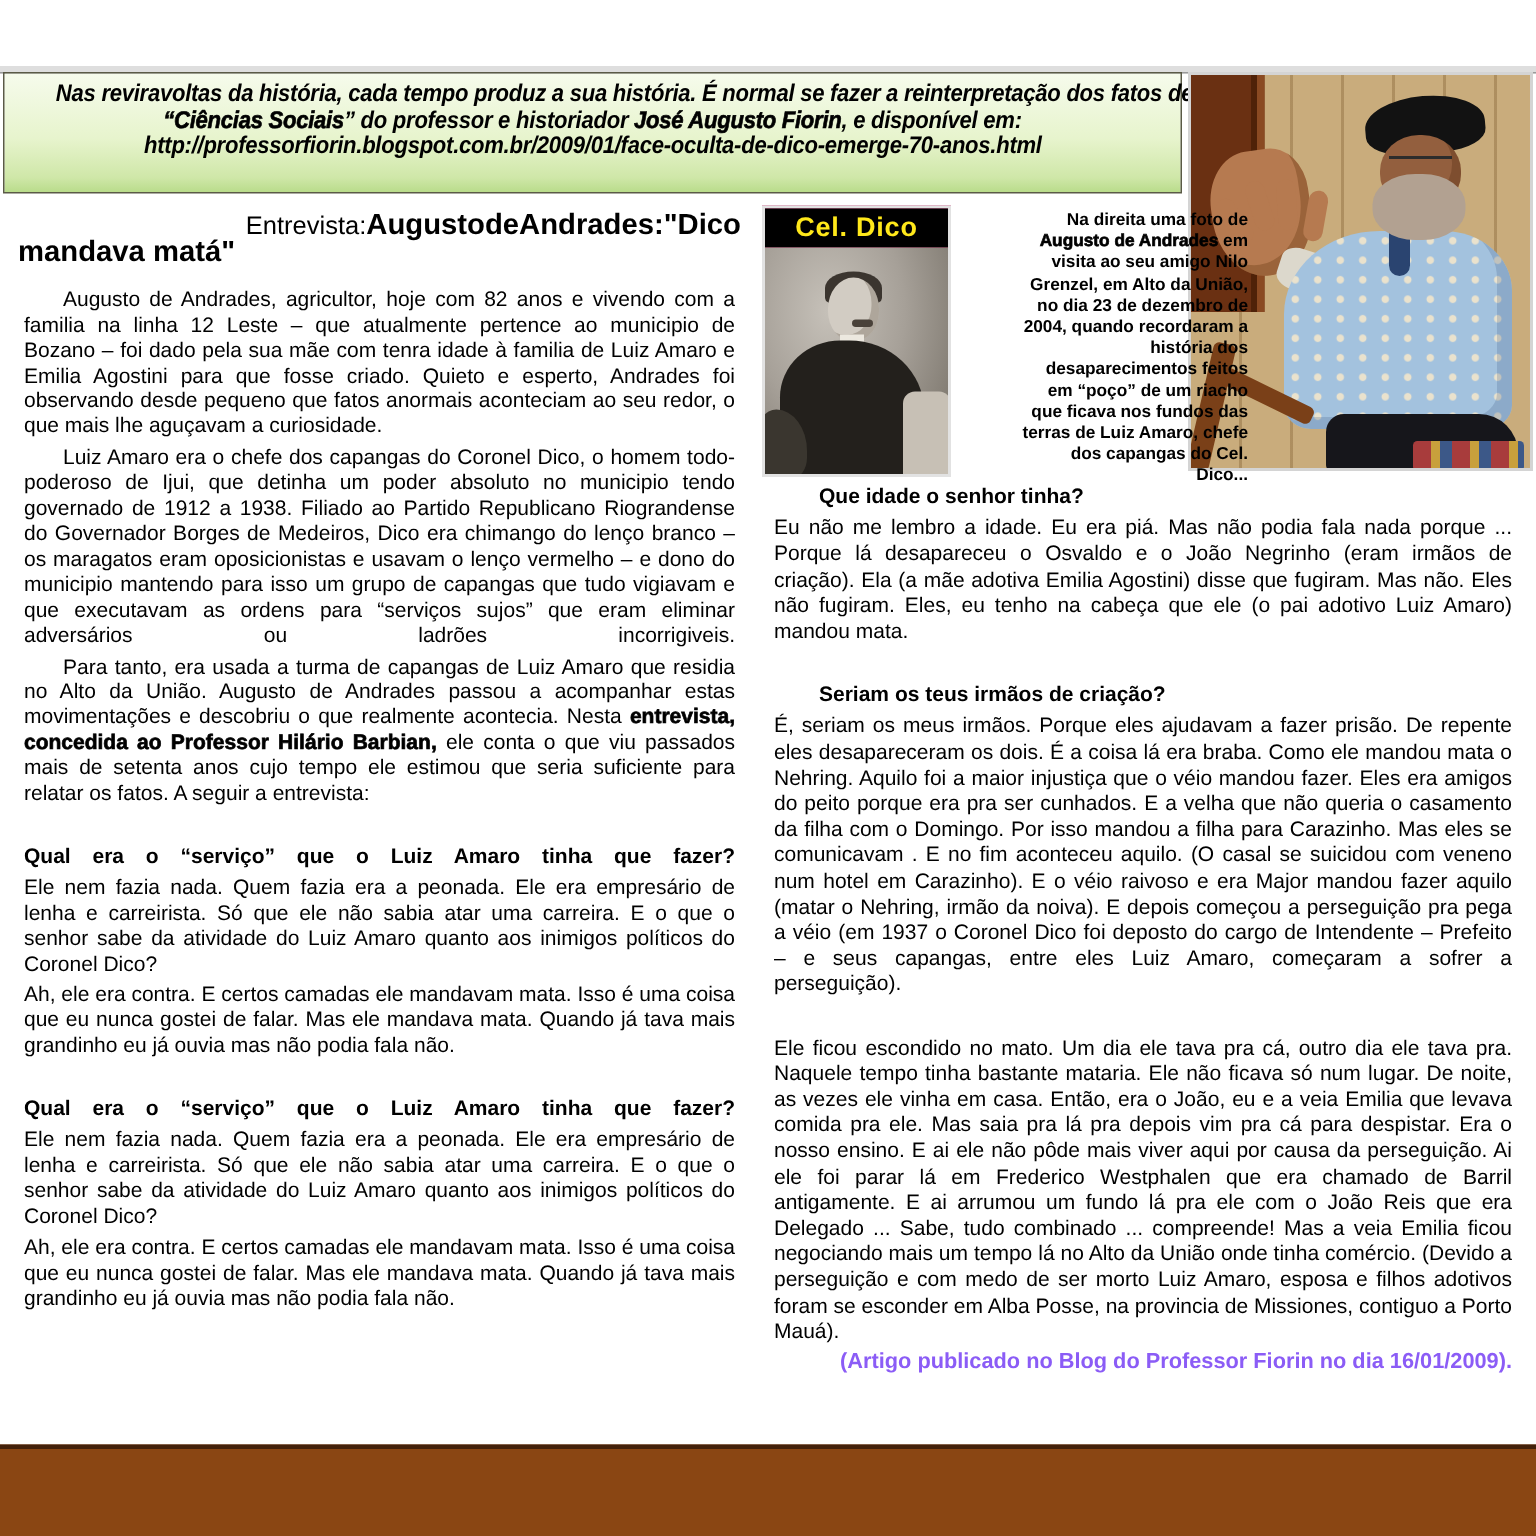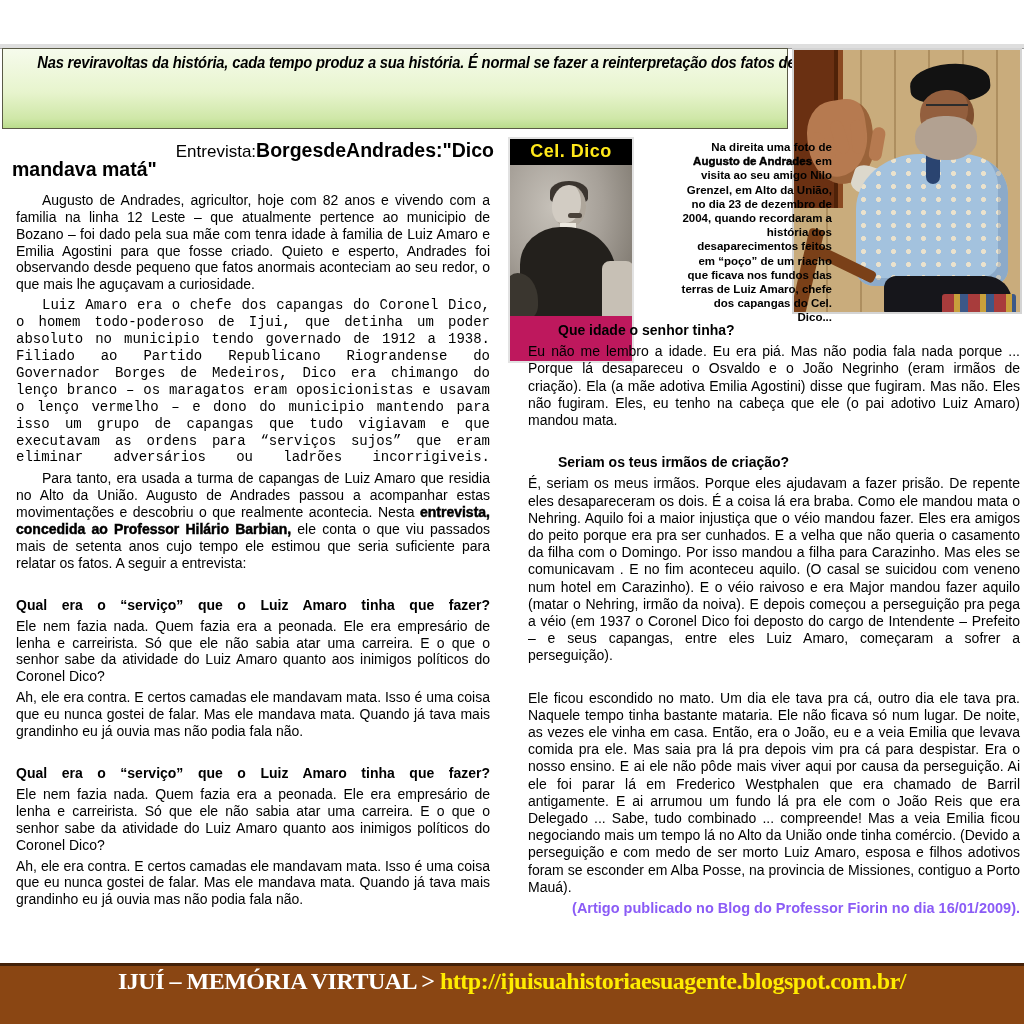--- a/index.html
+++ b/index.html
@@ -66,26 +66,26 @@
 
   
   #left-col { position:absolute; left:12px; top:142px; width:482px; font-size:14px; line-height:16.9px;
               text-align:justify; }
   .hl1 { display:flex; justify-content:flex-end; align-items:baseline; }
   .hpre { font-size:17px; font-weight:normal; }
   .hb  { font-size:19.5px; font-weight:bold; }
   .hl2 { margin-bottom:14px; }
   #left-col p, #right-col p { margin:4px; }
   .ind { text-indent:26px; }
-  .last-just { text-align-last:justify;font-family:Liberation Mono, monospace; }
+  .last-just { text-align-last:justify; }
   .gap { height:17px; }
   .q-wide { font-weight:bold; text-align-last:justify; }
 
   
-  #dico-photo { position:absolute; left:508px; top:137px; width:126px; height:226px; box-sizing:border-box;
+  #dico-photo { position:absolute; left:508px; top:137px; width:126px; height:181px; box-sizing:border-box;
                 border:2px solid #e2e2e2; background:#be185d; }
   .dico-label { height:26px; background:#000; color:#ffe81a; font-weight:bold; font-size:18px;
                 text-align:center; line-height:25px; letter-spacing:0.5px; }
   .dico-body { position:relative; width:100%; height:151px; overflow:hidden;
                background:radial-gradient(ellipse at 35% 28%, #c6c1b9 0%, #a6a098 45%, #837d74 80%, #726c64 100%); }
   .d-hair { position:absolute; left:40px; top:16px; width:38px; height:22px; background:#3b352f;
             border-radius:50% 50% 20% 20%; }
   .d-head { position:absolute; left:42px; top:20px; width:34px; height:42px; background:#d2ccc3;
             border-radius:50% 50% 46% 46%; box-shadow:inset -5px -4px 0 rgba(120,110,95,0.4); }
   .d-stache { position:absolute; left:58px; top:48px; width:14px; height:5px; background:#4a423a;
@@ -96,21 +96,21 @@
   .d-plant { position:absolute; left:-6px; top:108px; width:34px; height:46px; background:#3a362f;
              border-radius:40% 60% 30% 30%; }
   .d-chair { position:absolute; left:92px; top:96px; width:32px; height:56px; background:#c7c0b5;
              border-radius:8px 8px 0 0; }
 
   
   #photo-caption { position:absolute; left:636px; top:140px; width:152px; text-align:right;
                    font-weight:bold; font-size:11.5px; line-height:14.2px;margin-left:44px; }
 
   
-  #right-col { position:absolute; left:524px; top:318px; width:500px; font-size:14px; line-height:17.2px;
+  #right-col { position:absolute; left:512px; top:318px; width:500px; font-size:14px; line-height:17.2px;
                text-align:justify; }
   .q { font-weight:bold; text-indent:30px; text-align:left; }
   .credit { color:#8b5cf6; font-weight:bold; font-size:14.5px; text-align:right; white-space:nowrap;
             margin-top:14px; }
 
   
   #footer { position:absolute; left:0; top:963px; width:1024px; height:61px; box-sizing:border-box;
             background:#8a4613; border-top:3px solid #43210a; text-align:center;
             font-family:"Liberation Serif", serif; font-weight:bold; padding-top:1px; }
   .f-line { font-size:24px; line-height:28px; letter-spacing:-0.5px; white-space:nowrap; }
@@ -119,20 +119,22 @@
 </style>
 </head>
 <body>
 
 <div class="page">
 
   <div id="title-divider"></div>
 
   <section id="intro-box">
     <div class="il"><span class="cond">Nas reviravoltas da história, cada tempo produz a sua história. É normal se fazer a reinterpretação dos fatos depois</span></div>
+    <div class="il"><span class="cond"><span class="xb">“Ciências Sociais</span><span>” do professor e historiador </span><span class="xb">José Augusto Fiorin</span><span>, e disponível em:</span></span></div>
+    <div class="il"><span class="cond">http://professorfiorin.blogspot.com.br/2009/01/face-oculta-de-dico-emerge-70-anos.html</span></div>
   </section>
 
   <div id="top-photo">
     <div class="wall"></div>
     <div class="door"></div>
     <div class="hand">
       <div class="finger f1"></div>
       <div class="finger f2"></div>
       <div class="finger f3"></div>
       <div class="finger f4"></div>
@@ -147,21 +149,21 @@
     <div class="pants"></div>
     <div class="chair-post"></div>
     <div class="chair-bar"></div>
     <div class="cushion"></div>
   </div>
 
   <main id="left-col">
     <div class="headline">
       <div class="hl1">
         <span class="hpre">Entrevista:</span>
-        <span class="hb">Borges</span>
+        <span class="hb">Augusto</span>
         <span class="hb">de</span>
         <span class="hb">Andrades:</span>
         <span class="hb">"Dico</span>
       </div>
       <div class="hl2 hb">mandava matá"</div>
     </div>
     <p class="ind">Augusto de Andrades, agricultor, hoje com 82 anos e vivendo com a familia na linha 12 Leste – que atualmente pertence ao municipio de Bozano – foi dado pela sua mãe com tenra idade à familia de Luiz Amaro e Emilia Agostini para que fosse criado. Quieto e esperto, Andrades foi observando desde pequeno que fatos anormais aconteciam ao seu redor, o que mais lhe aguçavam a curiosidade.</p>
     <p class="ind last-just">Luiz Amaro era o chefe dos capangas do Coronel Dico, o homem todo-poderoso de Ijui, que detinha um poder absoluto no municipio tendo governado de 1912 a 1938. Filiado ao Partido Republicano Riograndense do Governador Borges de Medeiros, Dico era chimango do lenço branco – os maragatos eram oposicionistas e usavam o lenço vermelho – e dono do municipio mantendo para isso um grupo de capangas que tudo vigiavam e que executavam as ordens para “serviços sujos” que eram eliminar adversários ou ladrões incorrigiveis.</p>
     <p class="ind"><span>Para tanto, era usada a turma de capangas de Luiz Amaro que residia no Alto da União. Augusto de Andrades passou a acompanhar estas movimentações e descobriu o que realmente acontecia. Nesta </span><span class="xb">entrevista, concedida ao Professor Hilário Barbian,</span><span> ele conta o que viu passados mais de setenta anos cujo tempo ele estimou que seria suficiente para relatar os fatos. A seguir a entrevista:</span></p>
     <div class="gap"></div>
@@ -196,18 +198,15 @@
     <p>Eu não me lembro a idade. Eu era piá. Mas não podia fala nada porque ... Porque lá desapareceu o Osvaldo e o João Negrinho (eram irmãos de criação). Ela (a mãe adotiva Emilia Agostini) disse que fugiram. Mas não. Eles não fugiram. Eles, eu tenho na cabeça que ele (o pai adotivo Luiz Amaro) mandou mata.</p>
     <div class="gap"></div>
     <p class="q">Seriam os teus irmãos de criação?</p>
     <p>É, seriam os meus irmãos. Porque eles ajudavam a fazer prisão. De repente eles desapareceram os dois. É a coisa lá era braba. Como ele mandou mata o Nehring. Aquilo foi a maior injustiça que o véio mandou fazer. Eles era amigos do peito porque era pra ser cunhados. E a velha que não queria o casamento da filha com o Domingo. Por isso mandou a filha para Carazinho. Mas eles se comunicavam . E no fim aconteceu aquilo. (O casal se suicidou com veneno num hotel em Carazinho). E o véio raivoso e era Major mandou fazer aquilo (matar o Nehring, irmão da noiva). E depois começou a perseguição pra pega a véio (em 1937 o Coronel Dico foi deposto do cargo de Intendente – Prefeito – e seus capangas, entre eles Luiz Amaro, começaram a sofrer a perseguição).</p>
     <div class="gap"></div>
     <p>Ele ficou escondido no mato. Um dia ele tava pra cá, outro dia ele tava pra. Naquele tempo tinha bastante mataria. Ele não ficava só num lugar. De noite, as vezes ele vinha em casa. Então, era o João, eu e a veia Emilia que levava comida pra ele. Mas saia pra lá pra depois vim pra cá para despistar. Era o nosso ensino. E ai ele não pôde mais viver aqui por causa da perseguição. Ai ele foi parar lá em Frederico Westphalen que era chamado de Barril antigamente. E ai arrumou um fundo lá pra ele com o João Reis que era Delegado ... Sabe, tudo combinado ... compreende! Mas a veia Emilia ficou negociando mais um tempo lá no Alto da União onde tinha comércio. (Devido a perseguição e com medo de ser morto Luiz Amaro, esposa e filhos adotivos foram se esconder em Alba Posse, na provincia de Missiones, contiguo a Porto Mauá).</p>
     <p class="credit">(Artigo publicado no Blog do Professor Fiorin no dia 16/01/2009).</p>
   </section>
 
   <footer id="footer">
-    <div class="f-line">
-      <span class="f-label">IJUÍ – MEMÓRIA VIRTUAL &gt; </span><span class="f-url">http://ijuisuahistoriaesuagente.blogspot.com.br/</span>
-    </div>
   </footer>
 
 </div>
 
 </body></html>

